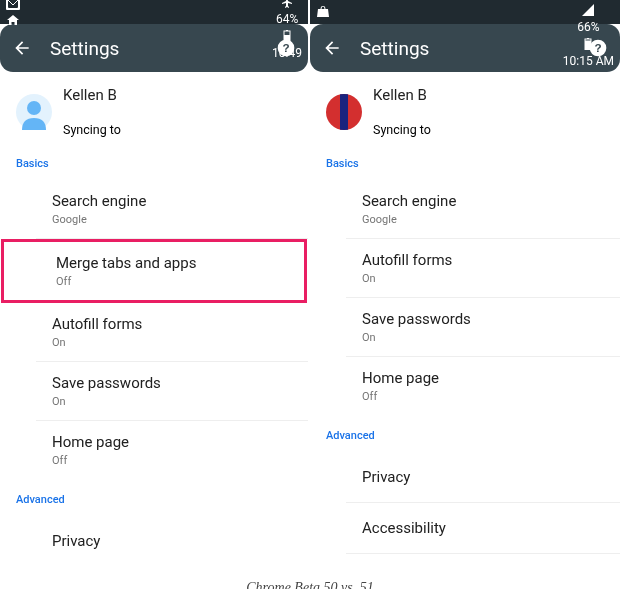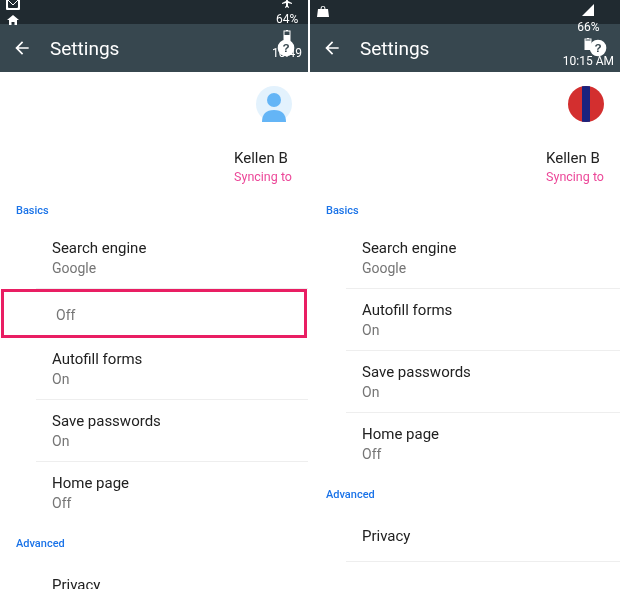--- a/index.html
+++ b/index.html
@@ -40,73 +40,73 @@
   .statusbar svg { display: block; }
 
   .appbar {
     height: 48px;
     background: #37474F;
     color: #ffffff;
     display: flex;
     align-items: center;
     padding: 0 12px;
     gap: 18px;
+    border-radius: 13px;
   }
   .appbar .title {
     font-size: 19px;
     font-weight: 400;
     flex: 1;
   }
   .icon-btn { display: inline-flex; align-items: center; justify-content: center; }
 
   .content { background: #ffffff; }
 
   .account-row {
     display: flex;
-    align-items: flex-end;
-    gap: 27px;
+    align-items: center;
+    gap: 11px;
     padding: 14px 16px 14px 16px;
-    flex-direction: column;
   }
   .avatar {
     width: 36px; height: 36px;
     border-radius: 50%;
     display: flex; align-items: center; justify-content: center;
     flex-shrink: 0;
   }
   .avatar-blue { background: #E3F2FD; }
   .avatar-red {
     background: #D32F2F;
     position: relative;
     overflow: hidden;
   }
   .avatar-red .stripe {
     position: absolute; left: 50%; top: 0; width: 8px; height: 100%;
     transform: translateX(-50%);
     background: #1A237E;
   }
   .account-text .name { font-size: 15px; color: #222; }
-  .account-text .sync { font-size: 12.5px; color: #ec4899; margin-top: 2px; }
+  .account-text .sync { font-size: 12.5px; color: #000000; margin-top: 18px; }
 
   .section-label {
     color: #1A73E8;
     font-size: 11px;
     font-weight: 500;
     padding: 6px 16px 10px 16px;
   }
 
   .row {
     padding: 12px 16px;
     border-bottom: 1px solid #EEEEEE;
     background: #fff;
     margin-left: 36px;
   }
   .row.no-border { border-bottom: none; }
   .row .label { font-size: 15px; color: #212121; }
-  .row .value { font-size: 14px; color: #757575; margin-top: 3px; }
+  .row .value { font-size: 11px; color: #757575; margin-top: 3px; }
   .row.single .label { padding: 4px 0; }
 
   .highlight-box {
     border: 3px solid #E91E63;
     margin: 0 1px;
   }
 
   .caption {
     text-align: center;
     font-style: italic;
@@ -199,20 +199,21 @@
 
       <div class="section-label">Basics</div>
 
       <div class="row">
         <div class="label">Search engine</div>
         <div class="value">Google</div>
       </div>
 
       <div class="highlight-box">
         <div class="row no-border">
+          <div class="label">Merge tabs and apps</div>
           <div class="value">Off</div>
         </div>
       </div>
 
       <div class="row">
         <div class="label">Autofill forms</div>
         <div class="value">On</div>
       </div>
 
       <div class="row">
@@ -327,18 +328,21 @@
         <div class="label">Home page</div>
         <div class="value">Off</div>
       </div>
 
       <div class="section-label" style="padding-top:14px;">Advanced</div>
 
       <div class="row single">
         <div class="label">Privacy</div>
       </div>
 
+      <div class="row single">
+        <div class="label">Accessibility</div>
+      </div>
     </div>
   </div>
 
 </div>
 
 <div class="caption">Chrome Beta 50 vs. 51</div>
 
 </body></html>

